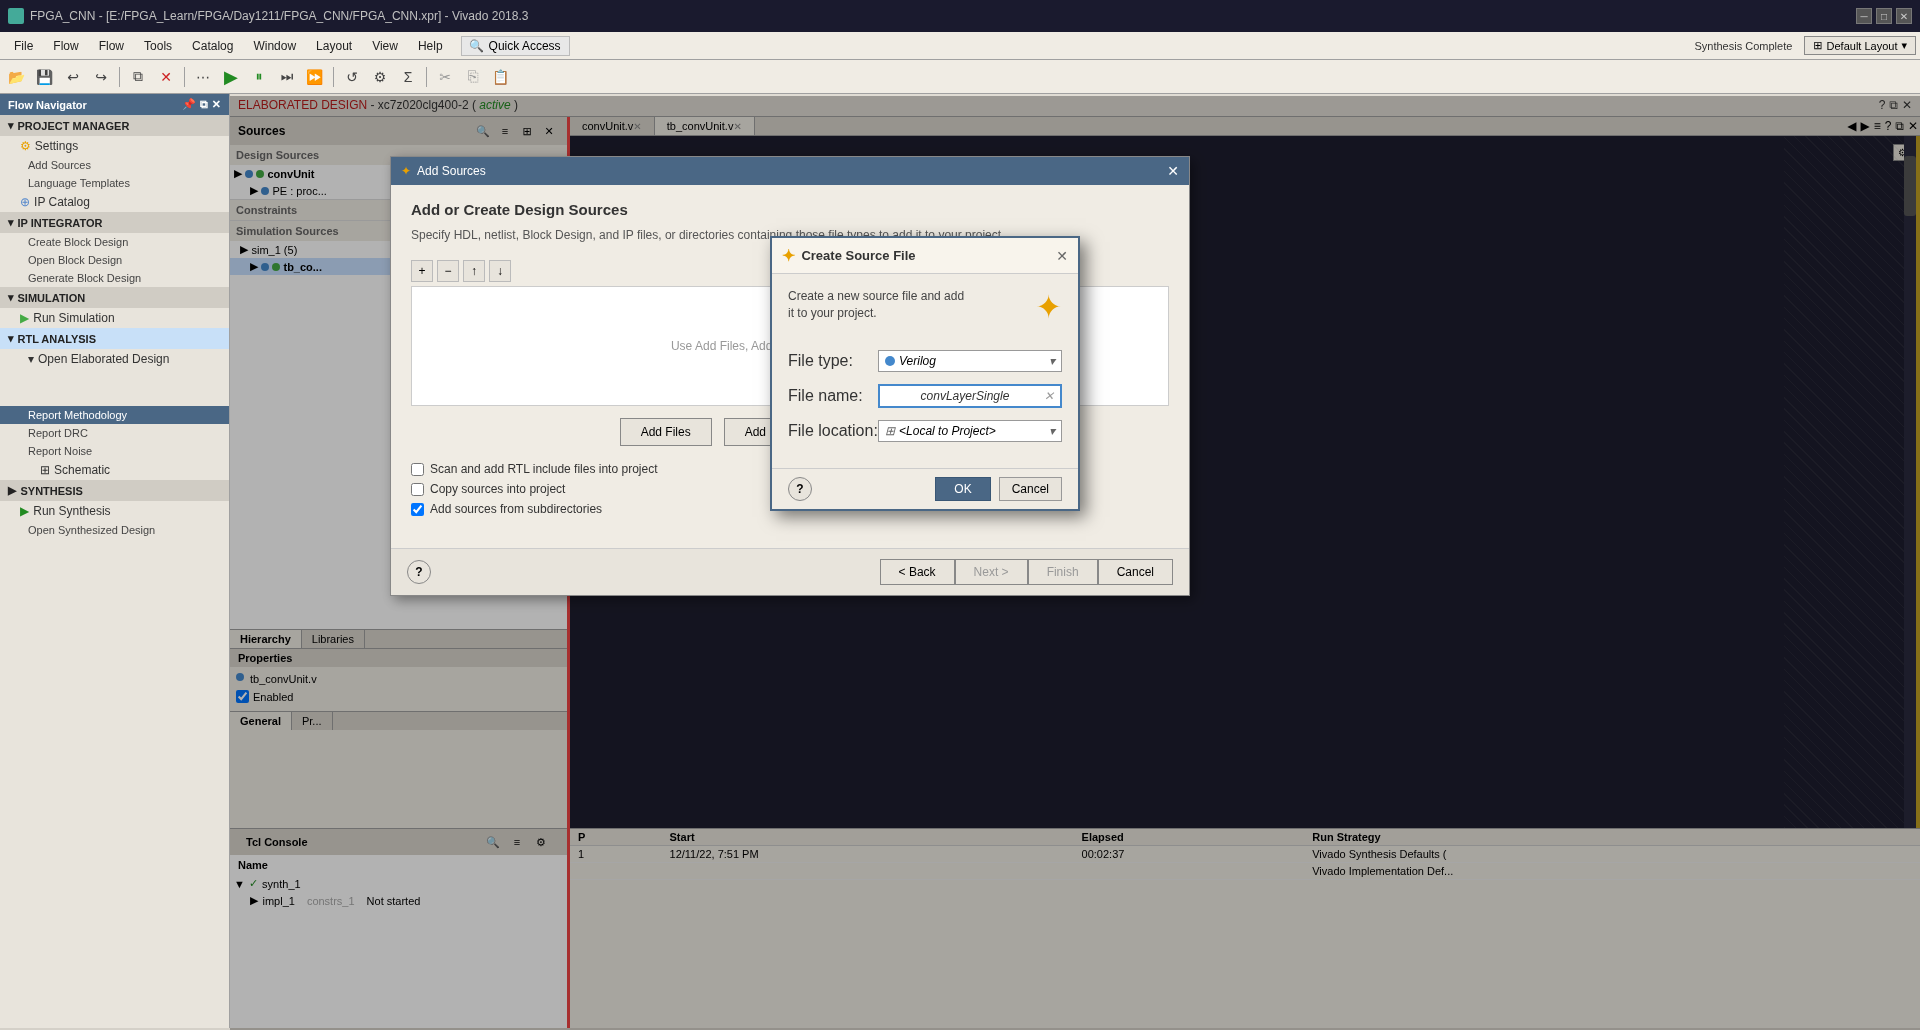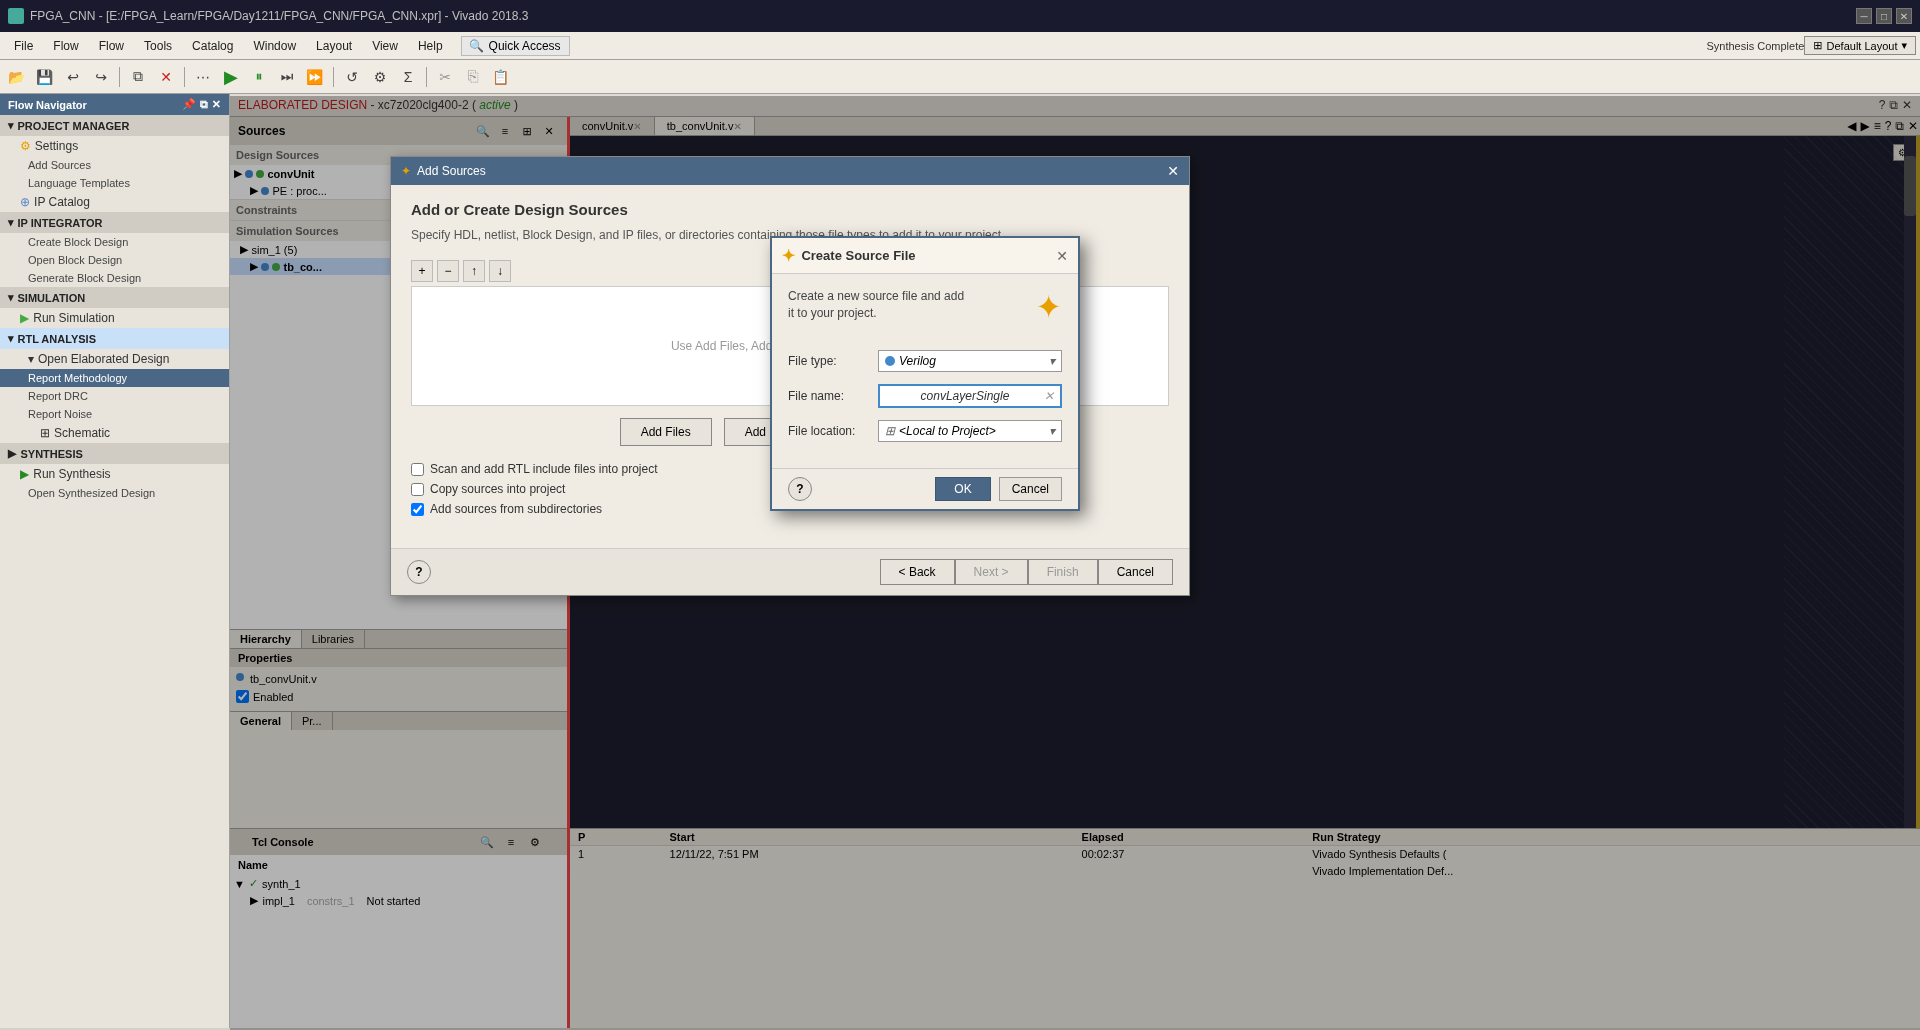--- a/index.html
+++ b/index.html
@@ -27,21 +27,21 @@
     .main-layout { display: flex; height: calc(1030px - 96px); }
 
     
     .flow-nav { width: 230px; background: #e8e4dc; border-right: 1px solid #a0a0a0; display: flex; flex-direction: column; flex-shrink: 0; }
     .flow-nav-header { background: #4a6785; color: white; padding: 4px 8px; font-size: 11px; font-weight: bold; display: flex; align-items: center; justify-content: space-between; }
     .flow-nav-header-controls { display: flex; gap: 4px; }
     .flow-nav-body { flex: 1; overflow-y: auto; }
     .nav-section-header { background: #d0ccc4; padding: 4px 8px; font-weight: bold; font-size: 11px; color: #222; display: flex; align-items: center; gap: 4px; cursor: pointer; }
     .nav-item { padding: 3px 8px 3px 20px; color: #333; cursor: pointer; display: flex; align-items: center; gap: 4px; }
     .nav-subsection { padding: 3px 8px 3px 28px; font-size: 11px; color: #444; cursor: pointer; }
-    .nav-subsection.highlighted { background: #4a6785; color: white; }
+    .nav-subsection.highlighted { background: #4a6785; color: white; margin-top: 37px; }
     .gear-icon { color: #e8a000; }
     .ip-icon { color: #5588cc; }
     .sim-icon { color: #44aa44; }
     .rtl-section { background: #c8e0f8; }
 
     
     .content-area { flex: 1; display: flex; flex-direction: column; background: #c8c4bc; overflow: hidden; }
 
     
     .content-header { background: #e0dcd4; border-bottom: 1px solid #a0a0a0; padding: 4px 8px; font-size: 12px; color: #333; display: flex; align-items: center; justify-content: space-between; }
@@ -63,21 +63,21 @@
     .sources-tabs { display: flex; background: #d8d4cc; border-top: 1px solid #a0a0a0; }
     .src-tab { padding: 3px 10px; cursor: pointer; font-size: 11px; border-right: 1px solid #a0a0a0; }
     .src-tab.active { background: #f0ece4; font-weight: bold; }
 
     
     .right-area { flex: 1; display: flex; flex-direction: column; position: relative; }
     .editor-panel { flex: 1; background: #1e1e2e; color: #d4d0c8; padding: 8px; font-family: monospace; font-size: 12px; overflow: hidden; position: relative; }
 
     
     .bottom-panel { height: 200px; background: #f0ece4; border-top: 1px solid #a0a0a0; display: flex; flex-direction: column; }
-    .bottom-header { background: #d8d4cc; padding: 3px 22px; display: flex; align-items: center; justify-content: space-between; font-weight: bold; font-size: 11px; gap: 36px; }
+    .bottom-header { background: #d8d4cc; padding: 3px 16px; display: flex; align-items: center; justify-content: space-between; font-weight: bold; font-size: 11px; gap: 36px; }
     .bottom-body { flex: 1; overflow: auto; background: white; }
     .tcl-table { width: 100%; border-collapse: collapse; font-size: 11px; }
     .tcl-table th { background: #e8e4dc; border-bottom: 1px solid #ccc; padding: 2px 8px; text-align: left; }
     .tcl-table td { padding: 2px 8px; border-bottom: 1px solid #eee; }
     .tcl-tree-item { padding: 2px 4px; font-size: 11px; }
 
     
     .modal-overlay { position: absolute; top: 0; left: 0; right: 0; bottom: 0; background: rgba(0,0,0,0.3); z-index: 100; }
     .add-sources-modal { position: absolute; top: 60px; left: 160px; width: 800px; background: #f0ece4; border: 1px solid #888; box-shadow: 4px 4px 12px rgba(0,0,0,0.4); z-index: 101; }
     .modal-header { background: #4a6785; color: white; padding: 6px 10px; display: flex; align-items: center; justify-content: space-between; }
@@ -102,21 +102,21 @@
 
     
     .create-source-dialog { position: absolute; top: 140px; left: 540px; width: 310px; background: #f0ece4; border: 2px solid #4a6785; box-shadow: 6px 6px 16px rgba(0,0,0,0.5); z-index: 200; }
     .csd-header { background: #f8f4ec; border-bottom: 1px solid #ccc; padding: 8px 10px; display: flex; align-items: center; justify-content: space-between; }
     .csd-title { font-size: 13px; font-weight: bold; color: #333; display: flex; align-items: center; gap: 6px; }
     .csd-title-icon { color: #e8a000; font-size: 16px; }
     .csd-close { cursor: pointer; color: #666; font-size: 14px; background: none; border: none; }
     .csd-body { padding: 14px 16px; }
     .csd-desc { font-size: 12px; color: #444; margin-bottom: 16px; line-height: 1.4; }
     .csd-field { display: flex; align-items: center; margin-bottom: 12px; }
-    .csd-label { width: 90px; font-size: 12px; color: #333; flex-shrink: 0; }
+    .csd-label { width: 90px; font-size: 16px; color: #333; flex-shrink: 0; }
     .csd-control { flex: 1; font-style: italic; }
     .csd-dropdown { display: flex; align-items: center; border: 1px solid #999; background: white; padding: 3px 6px; font-size: 12px; cursor: pointer; }
     .csd-dropdown-text { flex: 1; }
     .csd-dropdown-arrow { color: #666; }
     .csd-verilog-dot { width: 10px; height: 10px; border-radius: 50%; background: #4488cc; display: inline-block; margin-right: 4px; }
     .csd-input { width: 100%; padding: 3px 6px; border: 1px solid #4488cc; background: white; font-size: 12px; display: flex; align-items: center; justify-content: space-between; border-width: 2px; text-align: center; }
     .csd-input-text { flex: 1; color: #333; }
     .csd-input-clear { color: #999; cursor: pointer; }
     .csd-location-dropdown { display: flex; align-items: center; border: 1px solid #999; background: white; padding: 3px 6px; font-size: 12px; cursor: pointer; }
     .csd-loc-icon { margin-right: 4px; color: #666; }
@@ -168,21 +168,21 @@
   <span class="menu-item">Tools</span>
   <span class="menu-item">Catalog</span>
   <span class="menu-item">Window</span>
   <span class="menu-item">Layout</span>
   <span class="menu-item">View</span>
   <span class="menu-item">Help</span>
   <div class="quick-access">
     <span>🔍</span>
     <span>Quick Access</span>
   </div>
-  <div style="margin-left:auto; display:flex; align-items:center; gap:0;">
+  <div style="margin-left:auto; display:flex; align-items:center; gap:12px;">
     <span style="color:#333; font-size:11px;">Synthesis Complete</span>
     <div class="layout-dropdown">
       <span>⊞</span>
       <span>Default Layout</span>
       <span>▾</span>
     </div>
   </div>
 </div>
 
 <div class="toolbar">

